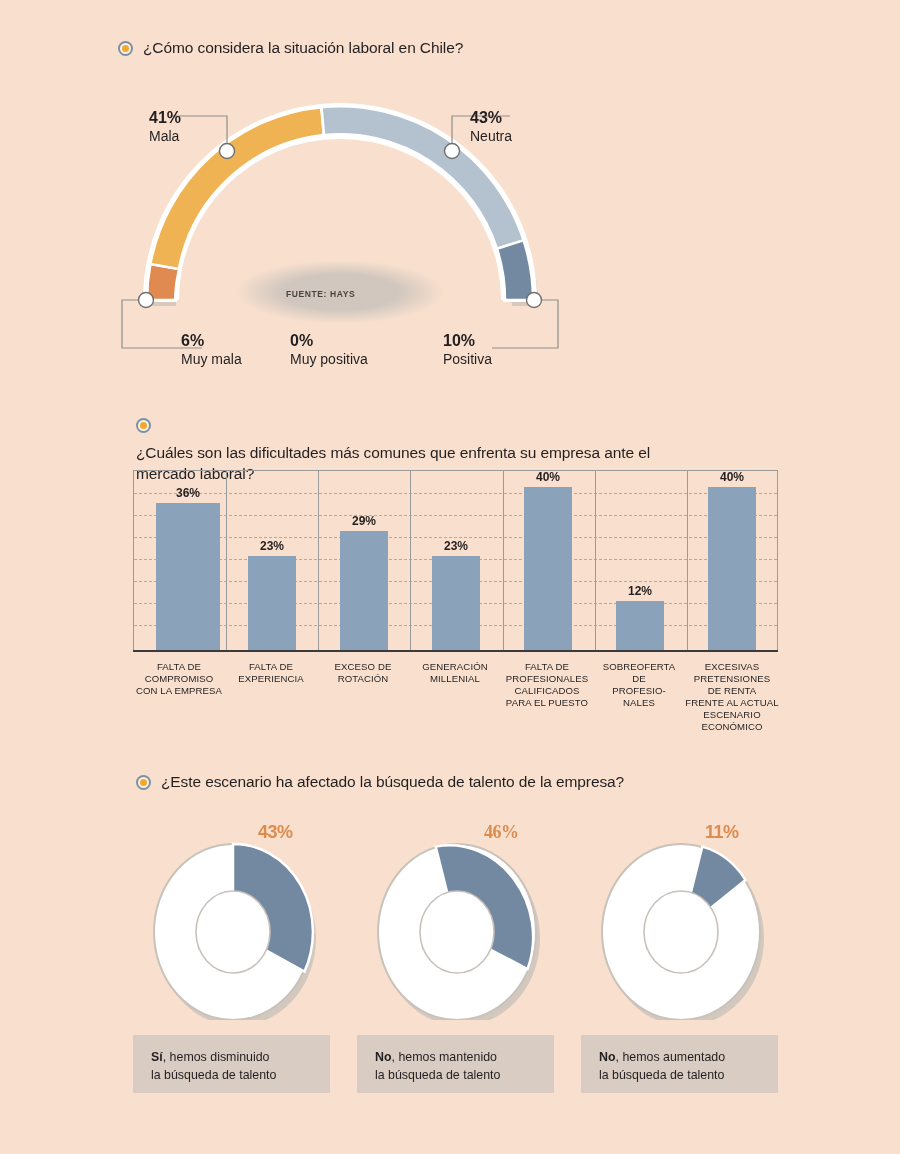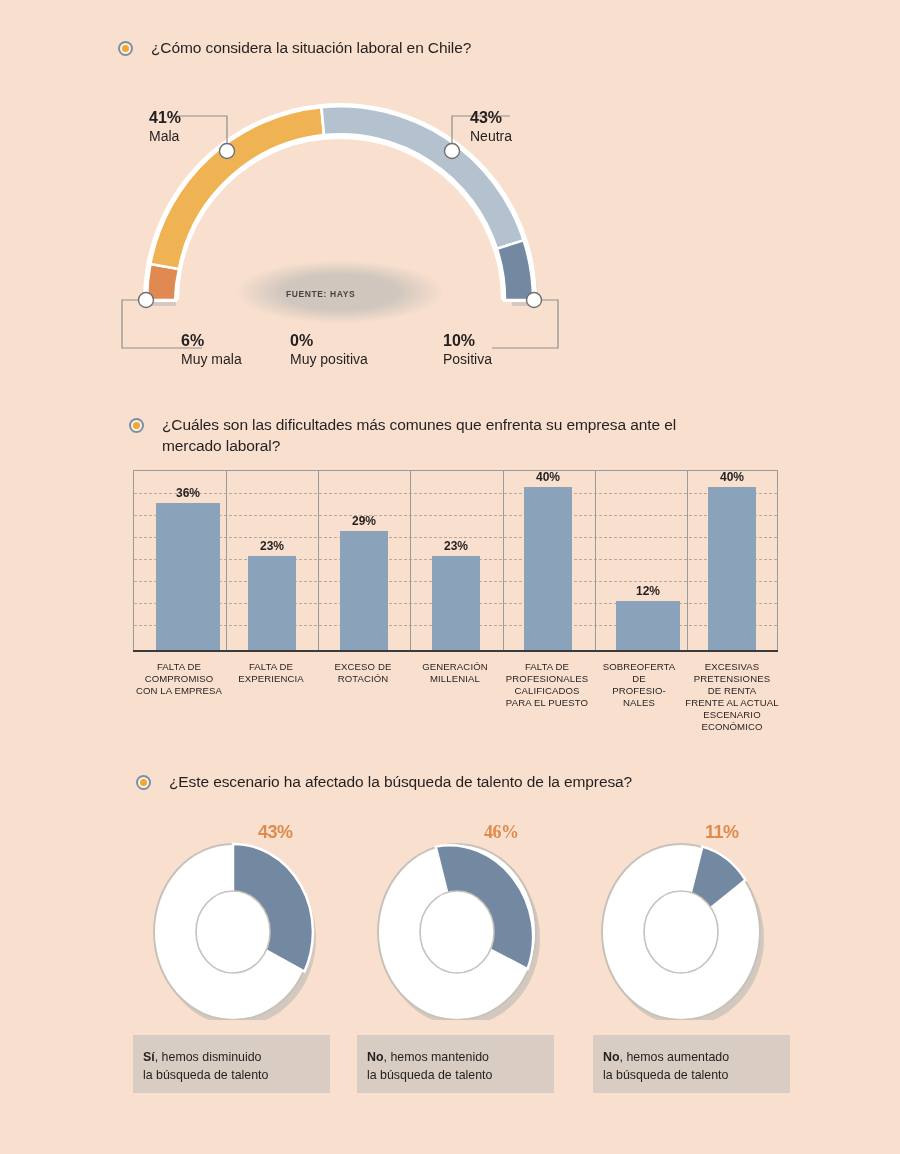--- a/index.html
+++ b/index.html
@@ -20,21 +20,21 @@
     position: relative;
     width: 900px;
     height: 1154px;
   }
 
   
   .q-head {
     position: absolute;
     display: flex;
     align-items: flex-start;
-    gap: 18px;
+    gap: 10px;
   }
   .bullseye {
     flex: 0 0 auto;
     width: 15px;
     height: 15px;
     border-radius: 50%;
     background: #7b90a6;
     display: inline-flex;
     align-items: center;
     justify-content: center;
@@ -167,21 +167,21 @@
     color: #de8b4e;
     letter-spacing: -0.5px;
   }
   .donut-pc span { font-size: 18px; }
   .caption {
     position: absolute;
     background: #d9ccc2;
     font-size: 12.4px;
     line-height: 1.45;
     color: #231f20;
-    padding: 14px 10px;
+    padding: 14px 18px;
     box-sizing: border-box;
   }
   .caption b { font-weight: bold; }
 </style>
 </head>
 <body>
 
 <div class="page">
 
   <div class="q-head" style="left:118px; top:38px;">
@@ -268,21 +268,21 @@
     <span class="nm">Muy positiva</span>
   </div>
 
   <div class="lbl" style="left:443px; top:331px;">
     <span class="pc">10%</span>
     <span class="nm">Positiva</span>
   </div>
 
   <div class="srcnote" style="left:286px; top:289px;">FUENTE: HAYS</div>
 
-  <div class="q-head" style="left:129px; top:415px;">
+  <div class="q-head" style="left:136px; top:415px;flex-direction:column;">
     <span class="bullseye">
         <i>
           <b></b>
         </i>
       </span>
     <span class="q-text">¿Cuáles son las dificultades más comunes que enfrenta su empresa ante el mercado laboral?</span>
   </div>
 
   <div id="barchart">
 
@@ -314,21 +314,21 @@
       <div class="bar" style="height:119px;"></div>
     </div>
     <div class="barcol" style="left:298px; width:48px;">
       <div class="barval"><span class="n">23</span><span>%</span></div>
       <div class="bar" style="height:94px;"></div>
     </div>
     <div class="barcol" style="left:390px; width:48px;">
       <div class="barval"><span class="n">40</span><span>%</span></div>
       <div class="bar" style="height:163px;"></div>
     </div>
-    <div class="barcol" style="left:482px; width:64px;">
+    <div class="barcol" style="left:482px; width:48px;">
       <div class="barval"><span class="n">12</span><span>%</span></div>
       <div class="bar" style="height:49px;"></div>
     </div>
     <div class="barcol" style="left:574px; width:48px;">
       <div class="barval"><span class="n">40</span><span>%</span></div>
       <div class="bar" style="height:163px;"></div>
     </div>
   </div>
   <div id="bar-axis"></div>
 
@@ -418,18 +418,18 @@
       <ellipse cx="89" cy="98" rx="79" ry="88" fill="#cdc3bb" opacity="0.85"></ellipse>
       <ellipse cx="85" cy="92" rx="79" ry="88" fill="#ffffff" stroke="#c9c2bb" stroke-width="2"></ellipse>
 
       <path d="M 85 92 L 85 4 A 79 88 0 0 1 135 26 Z" fill="#7389a2" stroke="#ffffff" stroke-width="2.5" transform="rotate(14 85 92)"></path>
       <ellipse cx="85" cy="92" rx="37" ry="41" fill="#ffffff" stroke="#c9c2bb" stroke-width="1.6"></ellipse>
     </svg>
   </div>
   <div class="donut-pc" style="left:705px; top:810px;">
     <span>11</span><span>%</span>
   </div>
-  <div class="caption" style="left:581px; top:1035px; width:197px; height:58px;margin-left:12px;">
+  <div class="caption" style="left:581px; top:1035px; width:197px; height:58px;">
     <b>No</b><span>, hemos aumentado</span><br>
     <span>la búsqueda de talento</span>
   </div>
 
 </div>
 
 </body></html>

